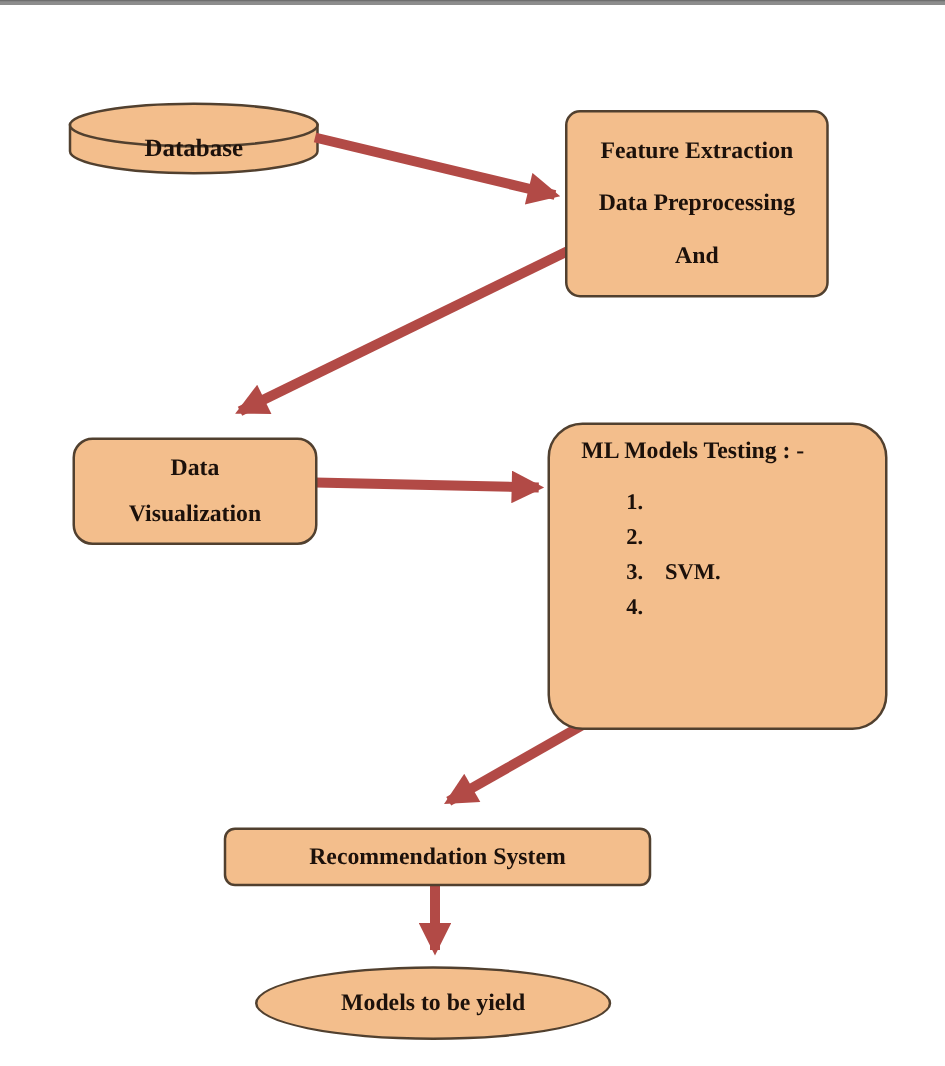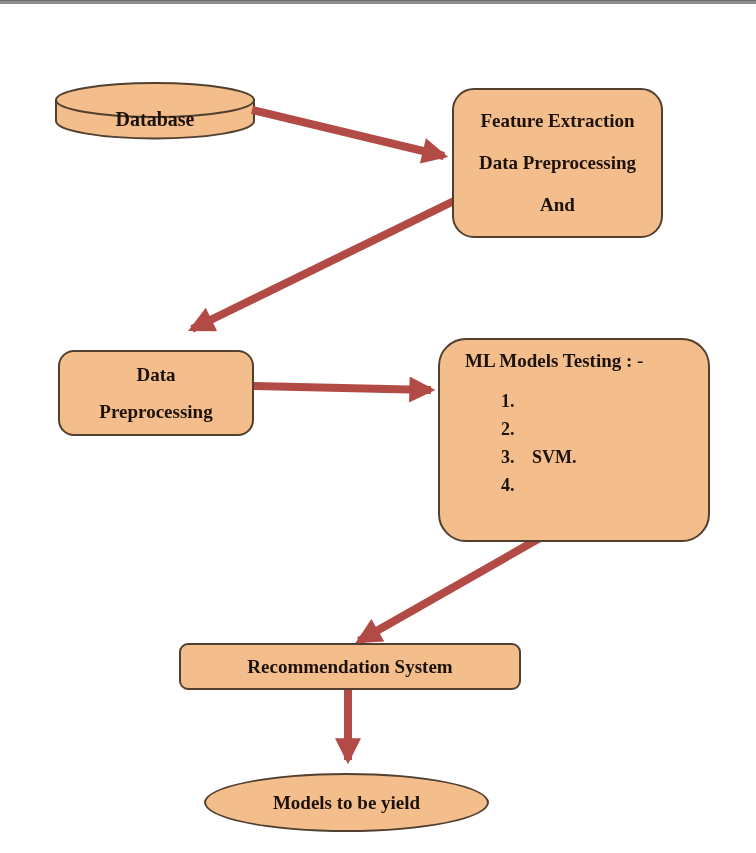--- a/index.html
+++ b/index.html
@@ -27,24 +27,24 @@
   .node{
     position:absolute;background:var(--node-fill);
     border:2px solid var(--node-border);
     color:var(--text);font-weight:bold;text-align:center;
   }
   .plain{background:transparent;border:none;position:absolute;color:var(--text);font-weight:bold;text-align:center;}
   .center{display:flex;align-items:center;justify-content:center;text-align:center;}
   .stack{display:flex;flex-direction:column;justify-content:space-around;}
   .fs20{font-size:20px;}
   .fs19{font-size:19px;}
-  .node-feature{left:452px;top:88px;width:211px;height:150px;border-radius:22px;padding:10px 6px;}
+  .node-feature{left:452px;top:88px;width:211px;height:150px;border-radius:12px;padding:10px 6px;}
   .node-dataviz{left:58px;top:350px;width:196px;height:86px;border-radius:16px;padding:4px;}
-  .node-ml{left:438px;top:338px;width:272px;height:204px;border-radius:28px;padding:10px 0 0 25px;text-align:left;}
-  .node-rec{left:179px;top:643px;width:342px;height:47px;border-radius:9px;}
+  .node-ml{left:438px;top:338px;width:272px;height:246px;border-radius:28px;padding:10px 0 0 25px;text-align:left;}
+  .node-rec{left:179px;top:662px;width:342px;height:47px;border-radius:9px;}
   .node-crops{left:204px;top:773px;width:285px;height:59px;border-radius:50%;}
   .db-label{left:55px;top:98px;width:200px;height:42px;}
   .ml-title{font-size:19px;margin-bottom:15px;}
   .ml-list{list-style:none;margin-left:36px;}
   .ml-list li{display:flex;line-height:28px;font-size:18px;}
   .ml-num{width:22px;flex:0 0 22px;}
   .ml-text{padding-left:9px;}
 </style>
 </head>
 <body>
@@ -77,21 +77,21 @@
   </div>
 
   <div class="node stack fs19 node-feature">
     <div>Feature Extraction</div>
     <div>Data Preprocessing</div>
     <div>And</div>
   </div>
 
   <div class="node stack fs19 node-dataviz">
     <div>Data</div>
-    <div>Preprocessing</div>
+    <div>Visualization</div>
   </div>
 
   <div class="node node-ml">
     <div class="ml-title">ML Models Testing : -</div>
     <ol class="ml-list">
       <li>
         <span class="ml-num">1.</span>
       </li>
       <li>
         <span class="ml-num">2.</span>

